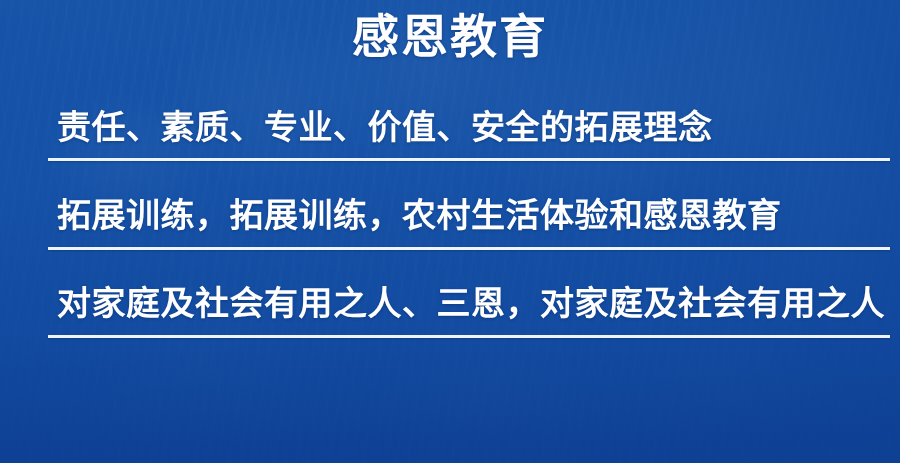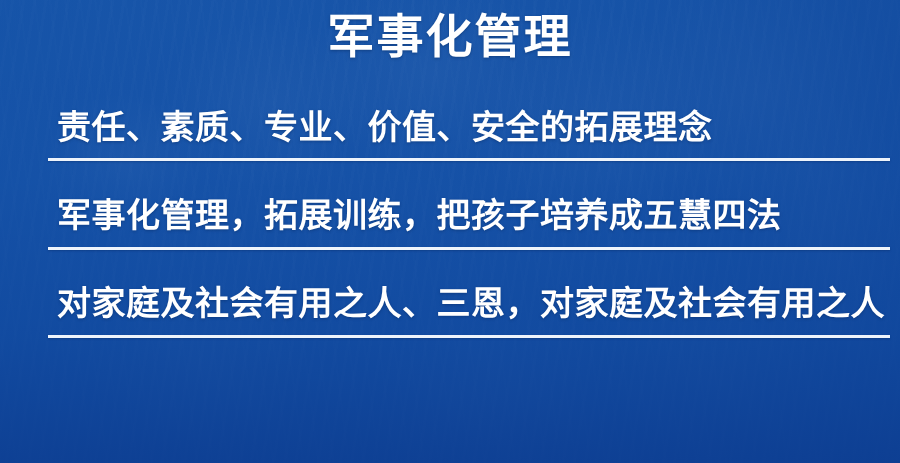--- a/index.html
+++ b/index.html
@@ -126,31 +126,31 @@
 <body>
 
 <div class="banner">
 
   <div class="bg-photo"></div>
   <div class="bg-streaks"></div>
   <div class="bg-wash"></div>
 
   <div class="content">
 
-    <div class="title">军事化管理</div>
+    <div class="title">感恩教育</div>
 
     <div class="rows">
 
       <div class="row">
         <div class="row-text">责任、素质、专业、价值、安全的拓展理念</div>
         <div class="divider"></div>
       </div>
 
       <div class="row">
-        <div class="row-text">军事化管理，拓展训练，把孩子培养成五慧四法</div>
+        <div class="row-text">拓展训练，拓展训练，农村生活体验和感恩教育</div>
         <div class="divider"></div>
       </div>
 
 
       <div class="row">
         <div class="row-text">对家庭及社会有用之人、三恩，对家庭及社会有用之人</div>
         <div class="divider"></div>
       </div>
 
     </div>

